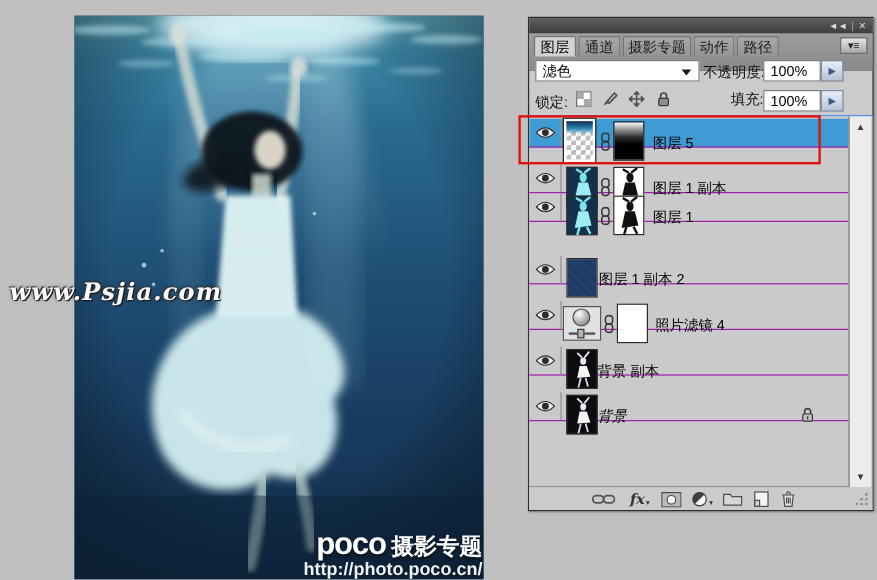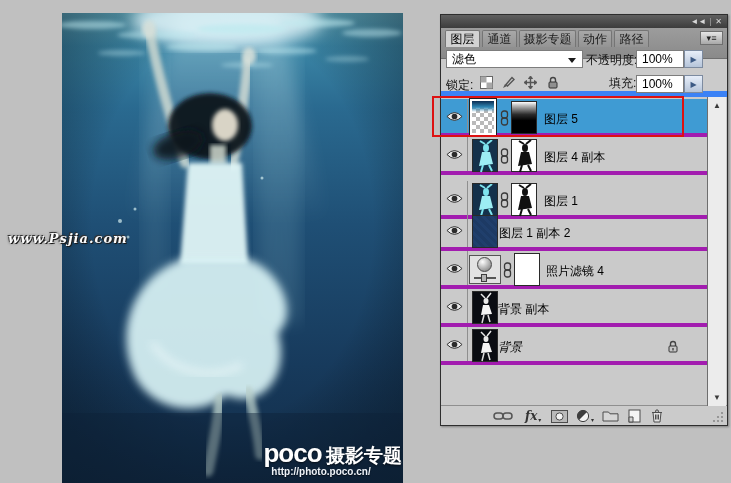--- a/index.html
+++ b/index.html
@@ -4,26 +4,26 @@
 <style>
   * { margin:0; padding:0; box-sizing:border-box; }
   html,body { width:731px; height:483px; }
   body { font-family:"Liberation Sans", sans-serif; background:#c0c0c0; position:relative; overflow:hidden; }
   #screen { position:absolute; inset:0; width:731px; height:483px; background:#c0c0c0; }
 
   
   .photo { position:absolute; left:62px; top:13px; width:341px; height:470px; overflow:hidden; background:#1d4566; }
   .photo svg { display:block; }
   .watermark { position:absolute; left:8px; top:231px; font-family:"DejaVu Serif", serif; font-style:italic; font-weight:bold;
-      font-size:13px; letter-spacing:1px; color:#fafafa; text-shadow:1px 1px 0 #1a1a1a, -1px -1px 0 #333, 0 0 3px #222; z-index:5; }
+      font-size:20px; letter-spacing:1px; color:#fafafa; text-shadow:1px 1px 0 #1a1a1a, -1px -1px 0 #333, 0 0 3px #222; z-index:5; }
   .poco { position:absolute; left:240px; top:440px; width:162px; text-align:right; z-index:5; color:#fff; line-height:1; }
   .poco .brand-line { white-space:nowrap; text-shadow:0 1px 2px rgba(0,0,0,.6); }
   .poco .brand { font-size:26px; font-weight:bold; letter-spacing:-1px; }
   .poco .brand-suffix { font-size:19px; font-weight:bold; }
-  .poco .url { font-size:10px; font-weight:bold; color:#eef3f8; margin-top:1px; text-shadow:0 1px 1px rgba(0,0,0,.6);text-align:center; }
+  .poco .url { font-size:15px; font-weight:bold; color:#eef3f8; margin-top:1px; text-shadow:0 1px 1px rgba(0,0,0,.6); }
 
   
   .panel { position:absolute; left:440px; top:14px; width:288px; height:412px; background:#cbcbcb;
       border:1px solid #2e2e2e; box-shadow:1px 1px 2px rgba(0,0,0,.35); }
   .titlebar { position:absolute; left:0; top:0; right:0; height:13px; background:linear-gradient(#606060,#3c3c3c);
       display:flex; justify-content:flex-end; align-items:center; gap:4px; padding-right:5px; }
   .titlebar .tb-btn { color:#d8d8d8; font-size:8px; line-height:8px; cursor:pointer; }
   .titlebar .tb-sep { width:1px; height:8px; background:#8a8a8a; }
   .tabrow { position:absolute; left:0; top:13px; right:0; height:31px; background:linear-gradient(#9c9c9c,#8a8a8a);
       border-bottom:1px solid #6f6f6f; }
@@ -32,38 +32,38 @@
   .tab.active { background:#d2d2d2; color:#000; }
   .t0 { left:4px;  width:35px; }
   .t1 { left:41px; width:35px; }
   .t2 { left:78px; width:57px; }
   .t3 { left:137px; width:34px; }
   .t4 { left:173px; width:35px; }
   .panel-menu-btn { position:absolute; right:4px; top:3px; width:23px; height:14px; background:linear-gradient(#e6e6e6,#a8a8a8);
       border:1px solid #6f6f6f; font-size:9px; line-height:12px; text-align:center; color:#222; cursor:pointer; }
 
   .blendrow { position:absolute; left:0; top:32px; right:0; height:24px; }
-  .lockrow  { position:absolute; left:0; top:56px; right:0; height:26px; border-bottom:6px solid #3b82f6; }
+  .lockrow  { position:absolute; left:0; top:56px; right:0; height:26px; border-bottom:1px solid #3b82f6; }
   .field-label { position:absolute; font-size:12px; color:#111; }
   .white-box { position:absolute; background:#fff; border:1px solid #7d7d7d; font-size:12px; color:#000; }
   .blend-select { left:5px; top:3px; width:137px; height:18px; line-height:16px; padding-left:5px; cursor:pointer; }
   .dd-arrow { position:absolute; right:6px; top:7px; width:0; height:0; border-left:4px solid transparent;
       border-right:4px solid transparent; border-top:5px solid #1a1a1a; }
   .val-box { width:48px; height:18px; line-height:16px; padding-left:5px; cursor:text; }
   .spin-btn { position:absolute; width:19px; height:18px; background:linear-gradient(#e7eef9,#b6c5da); border:1px solid #7d8ba0;
       color:#3c5a85; font-size:8px; line-height:17px; text-align:center; cursor:pointer; }
   .lock-icons { position:absolute; left:38px; top:4px; display:flex; gap:7px; align-items:center; }
   .lock-icons .li { width:15px; height:15px; display:flex; align-items:center; justify-content:center; cursor:pointer; }
 
   
   .list { position:absolute; left:0; top:82px; right:0; height:309px; background:#cacaca; border-bottom:1px solid #8f8f8f; }
   .rows { position:absolute; left:0; top:0; width:267px; height:100%; overflow:hidden; }
-  .row { position:absolute; left:0; width:267px; height:38px; border-bottom:4px solid #a21caf; cursor:pointer; }
+  .row { position:absolute; left:0; width:267px; height:24px; border-bottom:1px solid #a21caf; cursor:pointer; }
   .row.selected { background:#3f9bd3; }
-  .r0{top:2px} .r1{top:40px} .r2{top:84px} .r3{top:116px} .r4{top:154px} .r5{top:192px} .r6{top:230px}
+  .r0{top:2px} .r1{top:40px} .r2{top:64px} .r3{top:116px} .r4{top:154px} .r5{top:192px} .r6{top:230px}
   .eye-cell { position:absolute; left:0; top:0; width:27px; height:100%; border-right:1px solid #8f8f8f;
       display:flex; align-items:center; justify-content:center; cursor:pointer; }
   .layer-name { position:absolute; top:12px; font-size:12px; color:#000; white-space:nowrap; }
   .name-x103 { left:103px; } .name-x58 { left:58px; } .name-x57 { left:57px; } .name-x105 { left:105px; }
   .thumb { position:absolute; left:31px; top:2px; width:26px; height:33px; border:1px solid #2a2a2a; }
   .chain { position:absolute; left:59px; top:11px; }
   .mask { position:absolute; left:70px; top:2px; width:26px; height:33px; border:1px solid #2a2a2a; }
 
   .thumb-l5 { left:29px; top:0; width:26px; height:36px; border:2px solid #fff; outline:1px solid #1f1f1f; background:#fff; }
   .checker { position:absolute; inset:0; background-color:#fff;
@@ -301,21 +301,21 @@
               </svg>
           </span>
           <div class="mask mask-fig">
             <svg width="26" height="33" viewBox="0 0 26 33">
                 <path d="M12,4 l-5,-3 M14,4 l5,-4" stroke="#111" stroke-width="2"></path>
                 <ellipse cx="13" cy="8" rx="3" ry="4" fill="#111"></ellipse>
                 <path d="M9,12 h8 l3,12 -14,2 Z" fill="#111"></path>
                 <path d="M10,25 l-2,7 M16,25 l3,6" stroke="#111" stroke-width="2"></path>
               </svg>
           </div>
-          <span class="layer-name name-x103">图层 4 副本</span>
+          <span class="layer-name name-x103">图层 1 副本</span>
         </div>
 
         <div class="row r2">
           <span class="eye-cell">
             <svg width="17" height="11" viewBox="0 0 18 11">
                 <path d="M1,5.5 Q9,-2.8 17,5.5 Q9,13.8 1,5.5 Z" fill="#eaeaea" stroke="#2b2b2b"></path>
                 <circle cx="9" cy="5.5" r="3" fill="#2b2b2b"></circle>
               </svg>
           </span>
           <div class="thumb thumb-fig">

